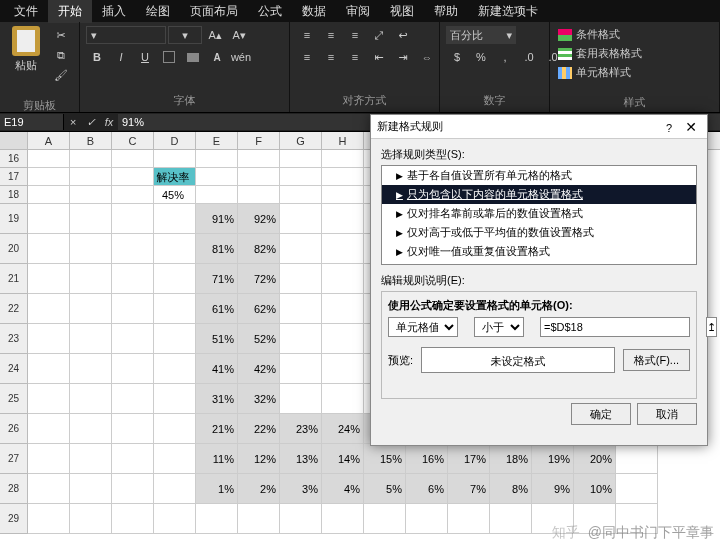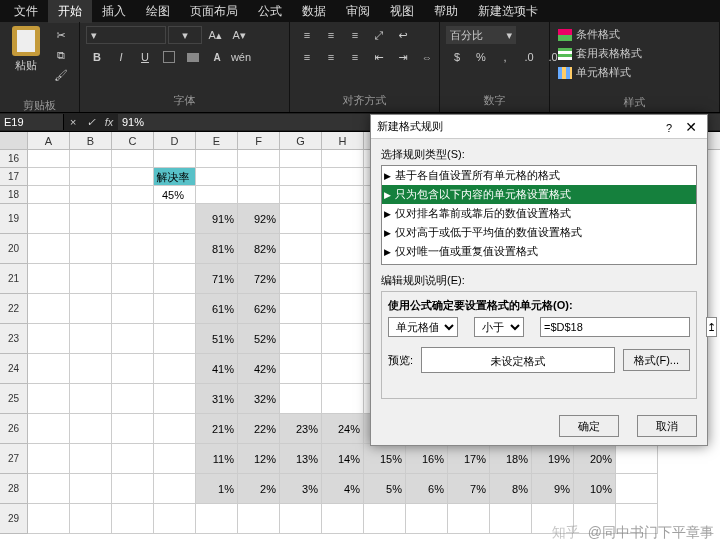--- a/index.html
+++ b/index.html
@@ -42,29 +42,29 @@
 .cell{flex:0 0 42px;border-right:1px solid #ccc;border-bottom:1px solid #ccc;text-align:right;padding-right:3px;font-size:11px;background:#fff;}
 .cell.grey{background:#d9d9d9;}
 .cell.hdr{background:#58c1c8;color:#000;text-align:center;font-weight:normal;}
 .cell.val{background:#fff;text-align:center;}
 
 .dialog{position:absolute;left:370px;top:114px;width:338px;height:332px;background:#f0f0f0;border:1px solid #888;box-shadow:0 0 12px rgba(0,0,0,.5);font-size:11px;color:#000;}
 .dlg-title{height:24px;background:#fff;border-bottom:1px solid #ccc;display:flex;align-items:center;padding:0 6px;justify-content:space-between;}
 .dlg-title .x{font-size:14px;padding:0 4px;}
 .dlg-body{padding:8px 10px;}
 .rulelist{border:1px solid #888;background:#fff;height:100px;margin:3px 0 8px;overflow:hidden;}
-.rulelist div{padding:2px 2px;display:flex;align-items:center;gap:4px;}
+.rulelist div{padding:2px 14px;display:flex;align-items:center;gap:4px;}
 .rulelist div:before{content:"▶";font-size:9px;}
-.rulelist .sel{background:#15803d;color:#fff;}
+.rulelist .sel{background:#0f172a;color:#fff;text-decoration:underline;}
 .cond-row{display:flex;gap:16px;margin:4px 0;}
 .cond-row select,.cond-row input{height:20px;font-size:11px;border:1px solid #888;background:#fff;padding:0 3px;}
 .refbtn{width:18px;height:20px;border:1px solid #888;background:#fff;display:flex;align-items:center;justify-content:center;}
 .preview-row{display:flex;align-items:center;gap:8px;margin-top:10px;}
 .preview-box{flex:1;height:26px;border:1px solid #888;background:#fff;text-align:center;line-height:26px;}
-.dlg-foot{position:absolute;bottom:8px;right:10px;display:flex;gap:18px;margin-left:26px;}
+.dlg-foot{position:absolute;bottom:20px;right:10px;display:flex;gap:6px;margin-left:26px;}
 .dbtn{height:22px;min-width:60px;border:1px solid #888;background:#eee;font-size:11px;padding:0 10px;}
 .watermark{position:absolute;right:6px;bottom:2px;color:rgba(120,120,120,.7);font-size:14px;pointer-events:none;}
 .watermark b{font-weight:normal;margin-right:8px;opacity:.6}
 </style>
 </head>
 <body>
 
 <div class="menubar">
   <span>文件</span>
   <span class="active">开始</span>

